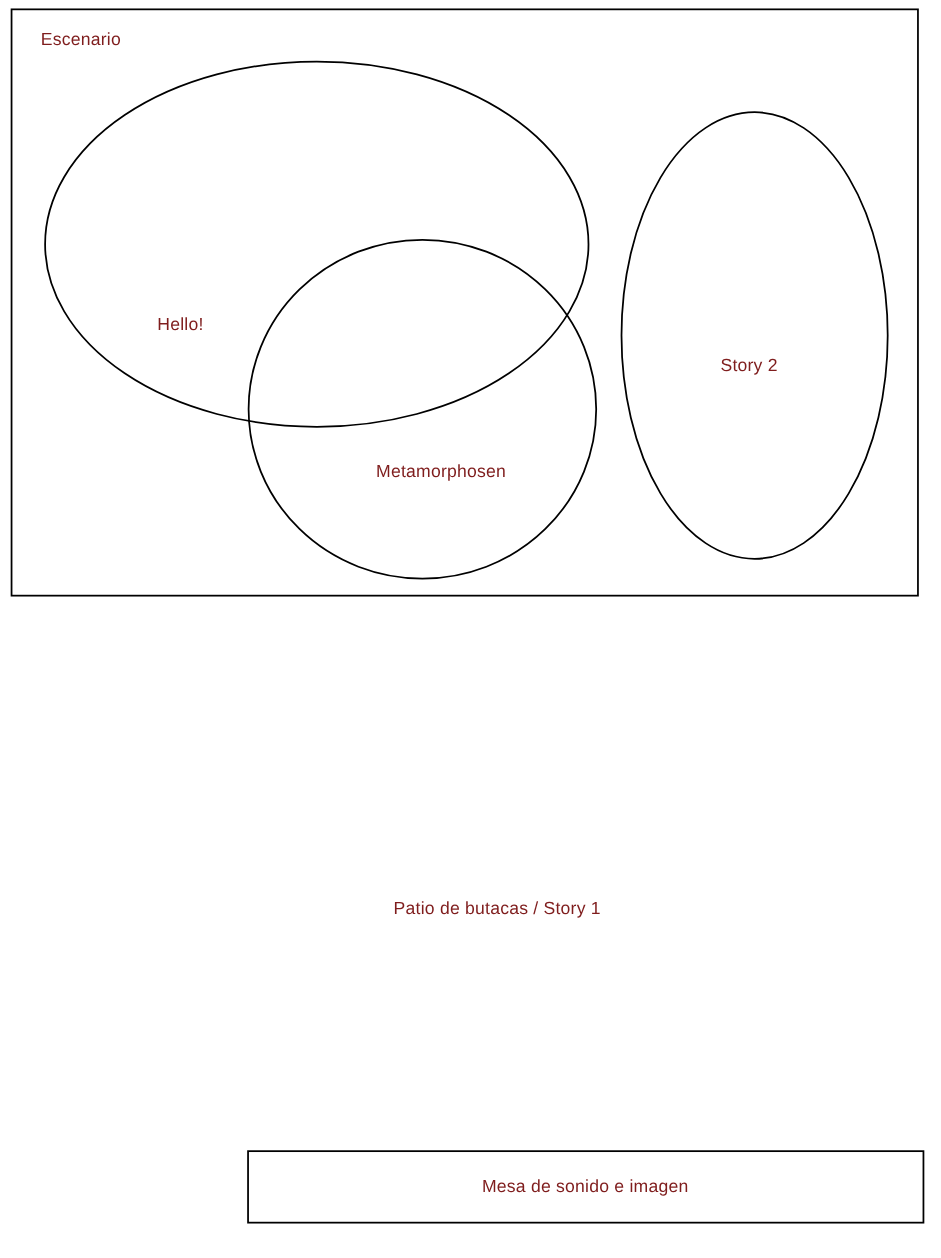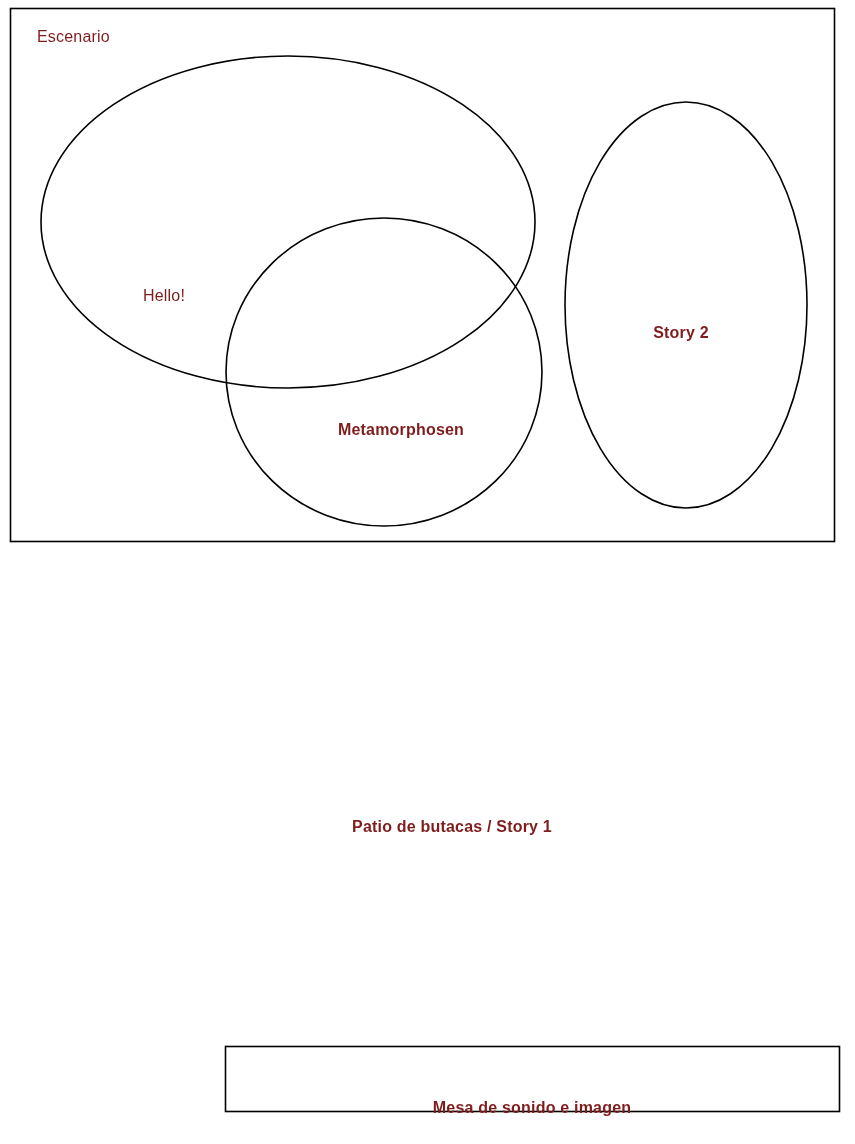--- a/index.html
+++ b/index.html
@@ -25,21 +25,20 @@
     position: absolute;
     color: #7f1d1d;
     font-family: "Liberation Sans", sans-serif;
     font-size: 16px;
     white-space: nowrap;
     letter-spacing: 0.2px;
   }
   .label.centered {
     transform: translateX(-50%);
     text-align: left;
-    font-weight: bold;
   }
   #stage-label {
     left: 37px;
     top: 28px;
   }
   #ellipse-a-label {
     left: 143px;
     top: 270px;
     margin-top: 17px;
   }
@@ -51,21 +50,20 @@
     left: 681px;
     top: 324px;
   }
   #audience-label {
     left: 452px;
     top: 818px;
   }
   #console-label {
     left: 532px;
     top: 1071px;
-    margin-top: 28px;
   }
 </style>
 </head>
 <body>
 
 <svg id="stage-diagram" viewBox="0 0 855 1144" width="855" height="1144">
   <rect x="10.5" y="8.5" width="824" height="533" fill="none" stroke="#000000" stroke-width="1.6"></rect>
 
   <ellipse cx="288" cy="222" rx="247" ry="166" fill="none" stroke="#000000" stroke-width="1.6"></ellipse>
 

